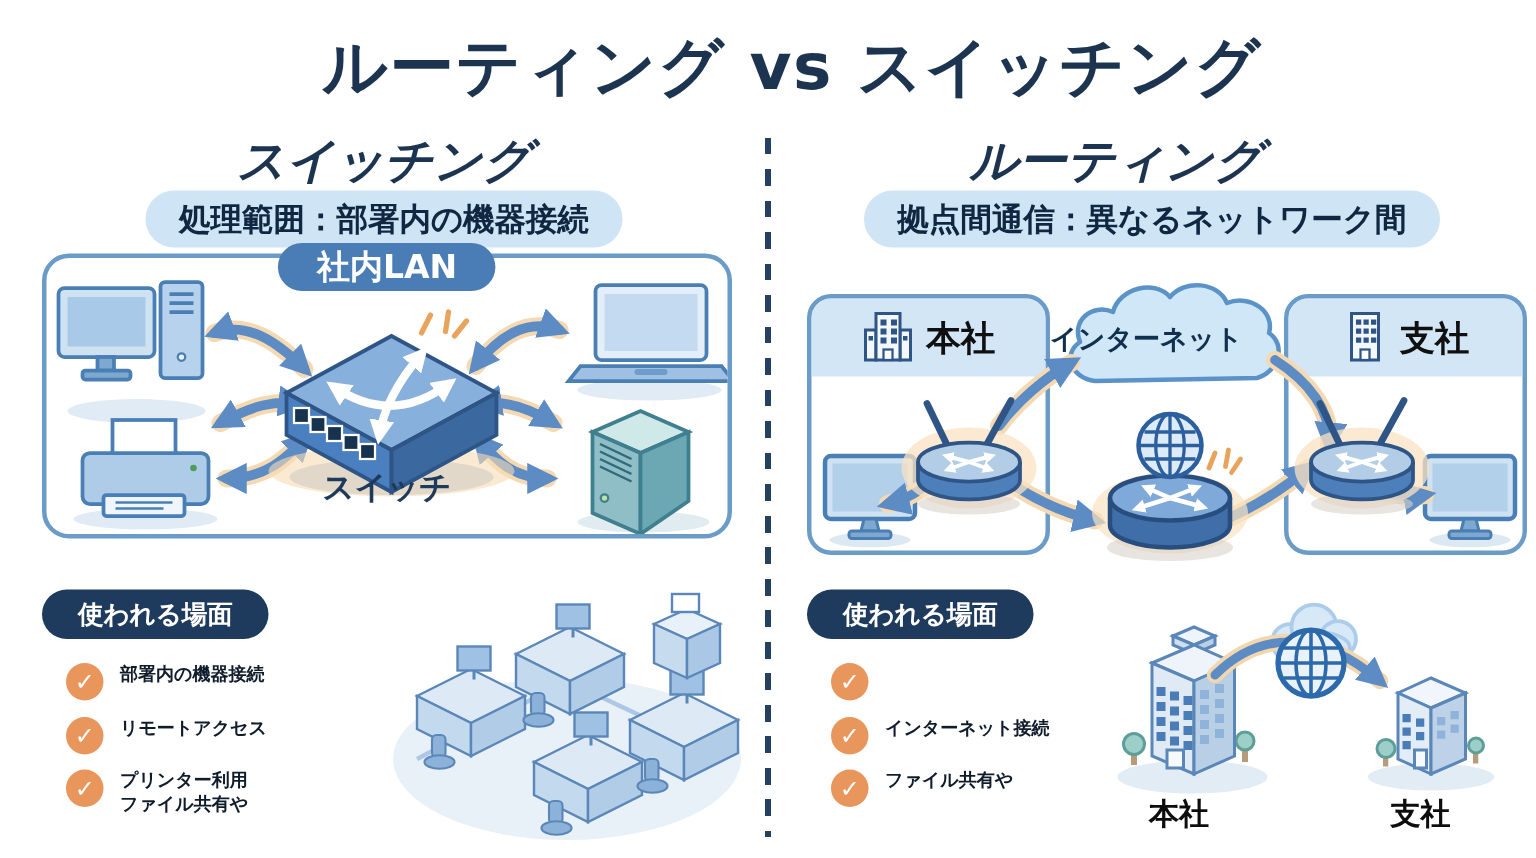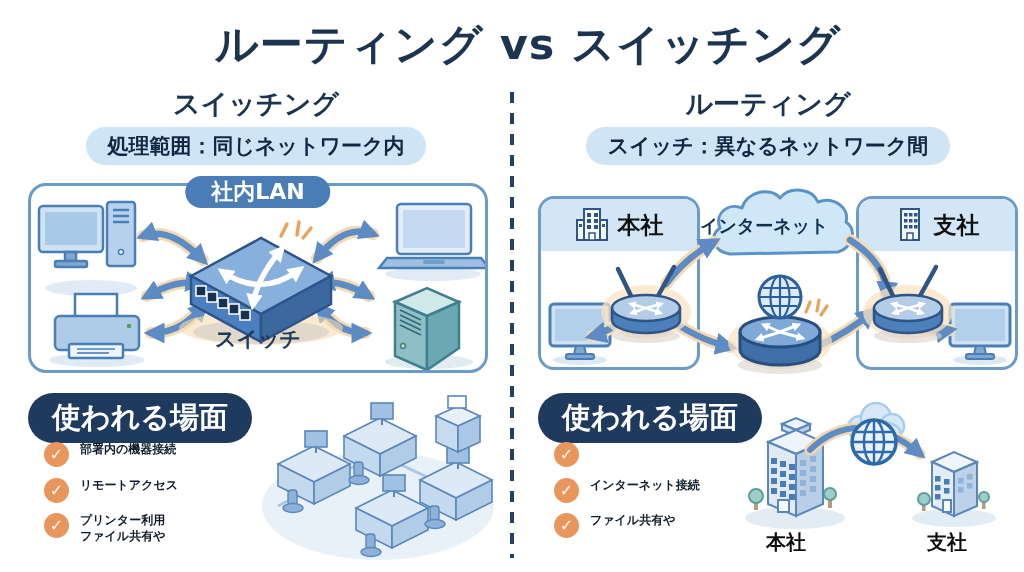--- a/index.html
+++ b/index.html
@@ -7,40 +7,40 @@
   .stage { position:relative; width:1024px; height:572px; background:#ffffff; overflow:hidden;
            font-family:"DejaVu Sans",sans-serif; }
 
   .title { position:absolute; top:16px; left:0; width:100%; text-align:center;
            font-size:43px; font-weight:800; color:#1c3450; letter-spacing:1px;padding-left:32px; }
 
   .divider { position:absolute; left:510px; top:92px; width:4px; height:466px;
              background:repeating-linear-gradient(to bottom,#24415f 0 11px,transparent 11px 21px); }
 
   .col-header { position:absolute; top:86px; width:512px; text-align:center;
-                font-size:27px; font-weight:800; color:#1c3450; }
-  .col-header.left { left:0; } .col-header.right { left:512px; }
+                font-size:32px; font-weight:800; color:#1c3450;font-style:italic; }
+  .col-header.left { left:0; } .col-header.right { left:488px; }
 
   .badge-wrap { position:absolute; top:127px; width:512px; display:flex; justify-content:center; }
   .badge-wrap.left { left:0; } .badge-wrap.right { left:512px; }
   .scope-badge { background:#cfe4f4; color:#0f2740; font-weight:700; font-size:21px;
                  padding:5px 22px; border-radius:999px; white-space:nowrap; }
 
   
-  .lan-box { position:absolute; left:28px; top:183px; width:460px; height:190px;
+  .lan-box { position:absolute; left:28px; top:169px; width:460px; height:190px;
              border:3px solid #6b9cc8; border-radius:18px; background:#fff; z-index:1; }
   .lan-pill { position:absolute; left:50%; transform:translateX(-50%); top:-10px;
               background:#4a7db5; color:#fff; font-weight:700; font-size:22px;
               padding:1px 26px; border-radius:999px; white-space:nowrap; z-index:2; }
   .switch-label { position:absolute; left:50%; transform:translateX(-50%); top:139px;
                   font-size:21px; font-weight:800; color:#1d3a5a; white-space:nowrap; }
   .fillsvg { position:absolute; inset:0; width:100%; height:100%; }
 
   
-  .usage-pill { position:absolute; top:393px; background:#1e3a5c; color:#fff; font-size:29px;
+  .usage-pill { position:absolute; top:393px; background:#1e3a5c; color:#fff; font-size:17px;
                 font-weight:800; padding:5px 24px; border-radius:999px; white-space:nowrap; z-index:2;}
   .usage-pill.left { left:28px; } .usage-pill.right { left:538px; }
   .check-row { position:absolute; display:flex; align-items:flex-start; gap:11px; z-index:2; }
   .check-icon { width:25px; height:25px; border-radius:50%; background:#e8965c; color:#fff;
                 font-size:16px; font-weight:800; display:flex; align-items:center;
                 justify-content:center; flex:0 0 auto; margin-top:0px; }
   .check-text { font-size:12px; font-weight:800; color:#101c2b; line-height:1.3; white-space:nowrap;}
 
   
   .site-box { position:absolute; top:196px; width:162px; height:174px; border:3px solid #6b9cc8;
@@ -66,21 +66,21 @@
 </head>
 <body>
 
 <div class="stage">
 
   <div class="title">ルーティング vs スイッチング</div>
   <div class="divider"></div>
 
   <div class="col-header left">スイッチング</div>
   <div class="badge-wrap left">
-    <span class="scope-badge">処理範囲：同じネットワーク内</span>
+    <span class="scope-badge">処理範囲：部署内の機器接続</span>
   </div>
 
   <div class="lan-box">
     <div class="lan-pill">社内LAN</div>
 
     <svg class="fillsvg" viewBox="0 0 454 184">
       <defs>
         <marker id="ahL" viewBox="0 0 10 10" refX="6.5" refY="5" markerWidth="3.2" markerHeight="3.2" orient="auto-start-reverse">
           <path d="M0,0 L10,5 L0,10 z" fill="#5d8cc4"></path>
         </marker>
@@ -222,21 +222,21 @@
     <g stroke="#5b87b8" stroke-width="1.6">
       <polygon points="180,28 202,18 224,28 202,38" fill="#e8f1fa"></polygon>
       <polygon points="180,28 202,38 202,64 180,54" fill="#c6dbee"></polygon>
       <polygon points="202,38 224,28 224,54 202,64" fill="#aac8e5"></polygon>
       <rect x="192" y="8" width="18" height="12" fill="#ffffff"></rect>
     </g>
   </svg>
 
   <div class="col-header right">ルーティング</div>
   <div class="badge-wrap right">
-    <span class="scope-badge">スイッチ：異なるネットワーク間</span>
+    <span class="scope-badge">拠点間通信：異なるネットワーク間</span>
   </div>
 
   <div class="site-box hq">
     <div class="box-band">
       <svg width="34" height="38" viewBox="0 0 34 38">
         <g stroke="#2e5586" stroke-width="2" fill="#f3f8fc">
           <rect x="2" y="14" width="7" height="20"></rect>
             <rect x="25" y="14" width="7" height="20"></rect>
           <rect x="9" y="3" width="16" height="31"></rect>
         </g>

